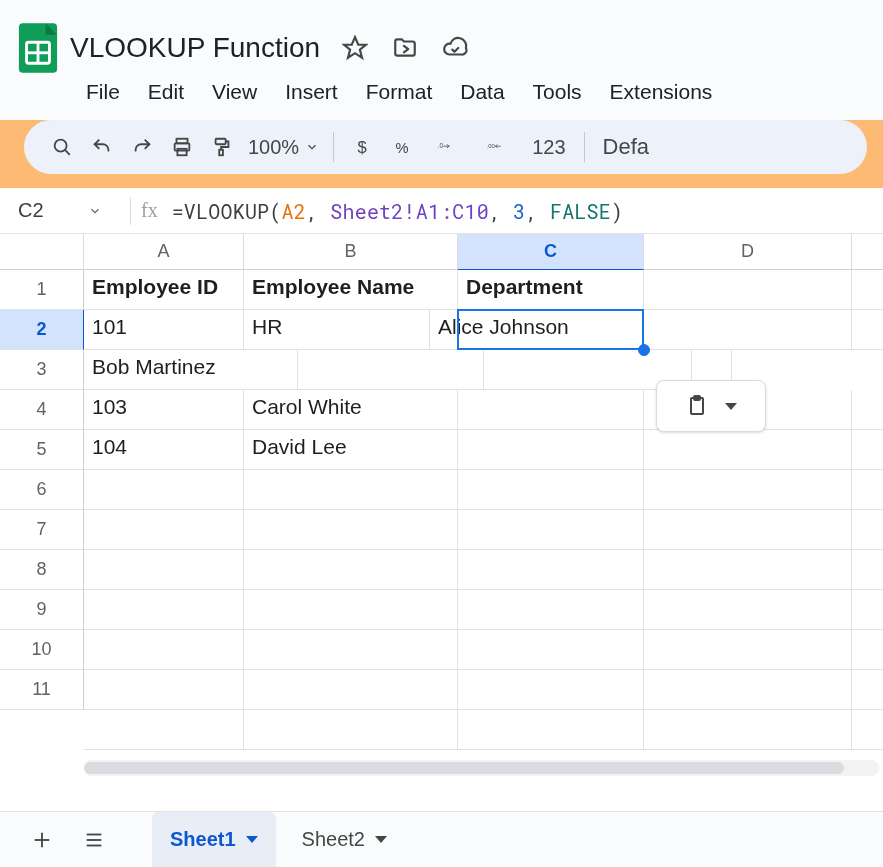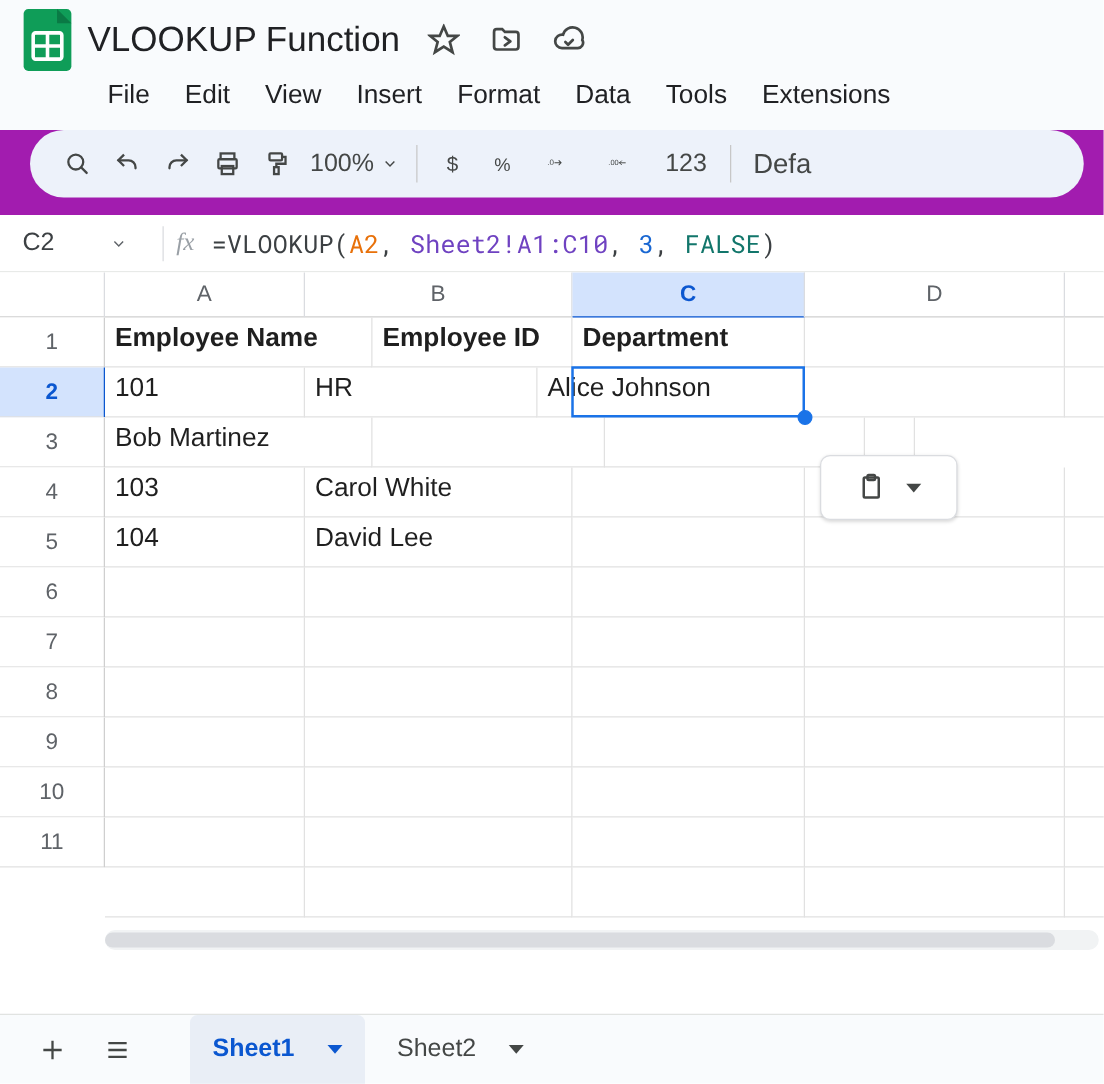--- a/index.html
+++ b/index.html
@@ -1,46 +1,46 @@
 <!DOCTYPE html>
 <html><head>
 <meta charset="utf-8">
 <style>
   * { box-sizing: border-box; }
   html, body { margin:0; padding:0; font-family: "Google Sans", Arial, sans-serif; background:#fff; color:#202124; overflow:hidden; }
   body { width:883px; height:867px; position:relative; }
 
   
-  .header { padding:8px 0 0 0; background:#f9fbfd; }
+  .header { padding:24px 0 0 0; background:#f9fbfd; }
   .title-row { display:flex; align-items:center; padding:0 20px 0 16px; height:48px; }
   .doc-logo { width:44px; height:58px; display:flex; align-items:center; justify-content:center; margin-right:10px; }
   .doc-logo svg { width:42px; height:54px; }
   .title-text { font-size:28px; font-weight:400; color:#202124; margin-right:10px; letter-spacing:0px; }
   .title-icons { display:flex; gap:24px; align-items:center; margin-left:12px; }
   .title-icons .ticon { width:26px; height:26px; color:#444746; display:flex; align-items:center; justify-content:center; }
 
   .menu-row { display:flex; align-items:center; padding:4px 0 12px 72px; gap:0; font-size:21px; color:#202124; }
   .menu-row .mitem { padding:4px 14px; border-radius:4px; cursor:pointer; }
 
   
-  .toolbar-wrap { padding:0 16px 14px 24px; background:#a21caf;text-align:right; }
+  .toolbar-wrap { padding:0 16px 14px 24px; background:#fdba74;text-align:right; }
   .toolbar { background:#edf2fa; border-radius:40px; height:54px; display:flex; align-items:center; padding:0 14px 0 18px; gap:0; overflow:hidden; }
   .tbtn { width:40px; height:40px; display:flex; align-items:center; justify-content:center; color:#444746; border-radius:6px; cursor:pointer; }
   .tbtn svg { width:22px; height:22px; }
   .tsep { width:1px; height:30px; background:#c7c7c7; margin:0 8px; }
   .zoom { display:flex; align-items:center; gap:6px; font-size:20px; color:#444746; padding:0 6px; }
   .ttxt { font-size:20px; color:#444746; padding:0 10px; }
   .tail { font-size:22px; color:#444746; padding-left:10px; white-space:nowrap; }
 
   
   .fbar { display:flex; align-items:center; height:46px; border-bottom:1px solid #e1e3e1; background:#fff; }
   .namebox { width:120px; display:flex; align-items:center; justify-content:space-between; padding:0 18px 0 18px; color:#3c4043; font-size:20px; }
   .namebox .nname { font-size:20px; }
   .fsep { width:1px; height:28px; background:#dadce0; margin:0 10px 0 10px; }
-  .fx { font-family:serif; font-style:italic; font-size:20px; color:#9aa0a6; margin-right:14px; }
+  .fx { font-family:serif; font-size:20px; color:#9aa0a6; margin-right:14px; }
   .formula { font-family:"Roboto Mono","Consolas",monospace; font-size:20px; letter-spacing:0.2px; white-space:nowrap; }
   .ftxt { color:#3c4043; }
   .forange { color:#E8710A; }
   .fpurple { color:#6f42c1; }
   .fblue { color:#1967D2; }
   .fteal { color:#12766b; }
 
   
   .grid { position:relative; background:#fff; user-select:none; }
   .corner { position:absolute; left:0; top:0; width:84px; height:36px; background:#fff; border-right:1px solid #dadce0; border-bottom:1px solid #cfcfcf; }
@@ -64,21 +64,21 @@
   .paste-chip svg { width:24px; height:24px; color:#444746; }
   .paste-chip .caret { width:0; height:0; border-left:6px solid transparent; border-right:6px solid transparent; border-top:7px solid #444746; }
 
   .hscroll { position:absolute; left:84px; right:4px; height:16px; background:transparent; }
   .hscroll .track { position:absolute; inset:0; background:#f1f3f4; border-radius:10px; }
   .hscroll .thumb { position:absolute; top:2px; left:0; height:12px; background:#dadce0; border-radius:8px; }
 
   
   .tabs { position:absolute; left:0; right:0; bottom:0; height:56px; border-top:1px solid #e1e3e1; background:#f9fbfd; display:flex; align-items:center; padding:0 20px; gap:8px; }
   .tabs .circ { width:44px; height:44px; display:flex; align-items:center; justify-content:center; color:#444746; border-radius:50%; }
-  .sheet-tab { display:flex; align-items:center; gap:26px; padding:12px 18px; height:56px; font-size:20px; color:#444746; cursor:pointer; }
+  .sheet-tab { display:flex; align-items:center; gap:10px; padding:12px 18px; height:56px; font-size:20px; color:#444746; cursor:pointer; }
   .sheet-tab.active { color:#0b57d0; font-weight:600; background:#e9eef6; border-radius:6px 6px 0 0; }
   .sheet-tab .caret { width:0; height:0; border-left:6px solid transparent; border-right:6px solid transparent; border-top:7px solid currentColor; }
 
 </style>
 </head>
 <body>
 
 <div class="header">
   <div class="title-row">
     <div class="doc-logo">
@@ -223,22 +223,22 @@
     <div class="rowhead">5</div>
     <div class="rowhead">6</div>
     <div class="rowhead">7</div>
     <div class="rowhead">8</div>
     <div class="rowhead">9</div>
     <div class="rowhead">10</div>
     <div class="rowhead">11</div>
   </div>
   <div class="cells">
     <div class="row">
+      <div class="cell hdr wA">Employee ID</div>
       <div class="cell hdr wB">Employee Name</div>
-      <div class="cell hdr wA">Employee ID</div>
       <div class="cell hdr wC">Department</div>
       <div class="cell wD"></div>
       <div class="cell wE"></div>
     </div>
     <div class="row">
       <div class="cell wA">101</div>
       <div class="cell wC">HR</div>
       <div class="cell wB">Alice Johnson</div>
       <div class="cell wD"></div>
       <div class="cell wE"></div>

